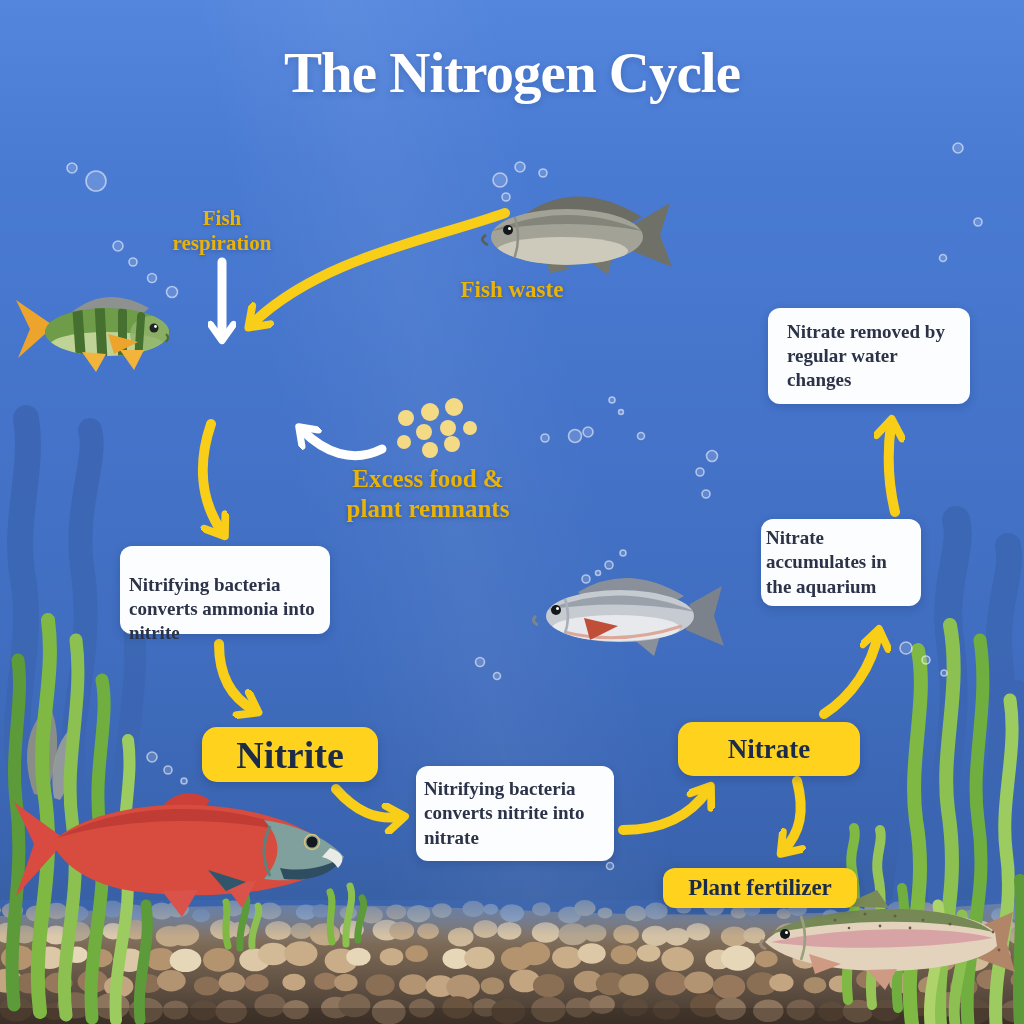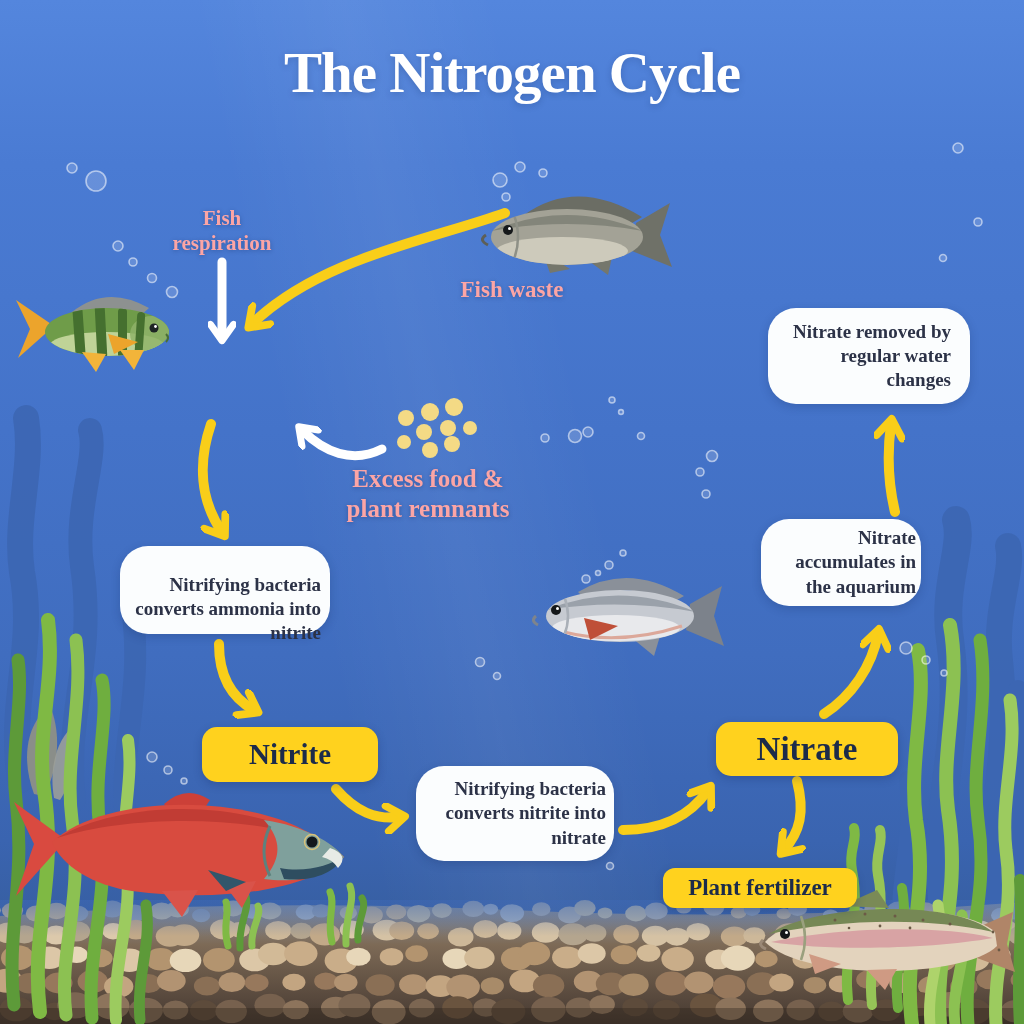--- a/index.html
+++ b/index.html
@@ -17,32 +17,32 @@
     background:linear-gradient(78deg,rgba(255,255,255,0) 30%,rgba(255,255,255,.05) 46%,rgba(255,255,255,0) 62%);
   }
   svg.layer{position:absolute;left:0;top:0;width:1024px;height:1024px;}
   .fish{position:absolute;}
   .title{
     position:absolute;top:40px;left:50%;transform:translateX(-50%);
     width:100%;text-align:center;color:#ffffff;font-size:57px;font-weight:800;
     letter-spacing:-1px;text-shadow:0 2px 6px rgba(24,48,100,.25);white-space:nowrap;
   }
   .wlabel{
-    position:absolute;color:#fca5a5;font-weight:700;text-align:center;
+    position:absolute;color:#eab308;font-weight:700;text-align:center;
     line-height:1.18;text-shadow:0 1px 4px rgba(20,40,90,.35);
   }
   .stagebox{
     position:absolute;background:#FFD21E;border-radius:15px;
     display:flex;align-items:center;justify-content:center;
     color:#1C2B4A;font-weight:800;white-space:nowrap;
     box-shadow:0 3px 8px rgba(20,40,90,.25);
   }
   .procbox{
-    position:absolute;background:#fbfdfe;border-radius:28px;
-    display:flex;align-items:center;justify-content:center;text-align:right;
+    position:absolute;background:#fbfdfe;border-radius:12px;
+    display:flex;align-items:center;justify-content:center;text-align:left;
     color:#2C3247;font-weight:700;font-size:19px;line-height:1.28;
     box-shadow:0 3px 10px rgba(20,40,90,.22);
   }
   .procbox .inner{display:block;}
 </style>
 </head>
 <body>
 
 <div id="stage">
   <div class="water"></div>
@@ -486,23 +486,23 @@
 
   <div class="title">The Nitrogen Cycle</div>
 
   <div class="wlabel" style="left:222px;top:206px;width:120px;transform:translateX(-50%);font-size:21px;">Fish respiration</div>
 
   <div class="wlabel" style="left:512px;top:276px;width:200px;transform:translateX(-50%);font-size:23px;">Fish waste</div>
 
   <div class="wlabel" style="left:428px;top:464px;width:165px;transform:translateX(-50%);font-size:25px;">Excess food &amp; plant remnants</div>
 
 
-  <div class="stagebox" style="left:202px;top:727px;width:176px;height:55px;font-size:29px;">Nitrite</div>
-
-  <div class="stagebox" style="left:716px;top:722px;width:182px;height:54px;font-size:33px;">Nitrate</div>
+  <div class="stagebox" style="left:202px;top:727px;width:176px;height:55px;font-size:38px;">Nitrite</div>
+
+  <div class="stagebox" style="left:678px;top:722px;width:182px;height:54px;font-size:27px;">Nitrate</div>
 
   <div class="stagebox" style="left:663px;top:868px;width:194px;height:40px;font-size:23px;border-radius:12px;">Plant fertilizer</div>
 
   <div class="procbox" style="left:120px;top:546px;width:210px;height:88px;">
     <span class="inner" style="width:192px;margin-top:38px;">Nitrifying bacteria converts ammonia into nitrite</span>
   </div>
 
   <div class="procbox" style="left:416px;top:766px;width:198px;height:95px;">
     <span class="inner" style="width:182px;">Nitrifying bacteria converts nitrite into nitrate</span>
   </div>

